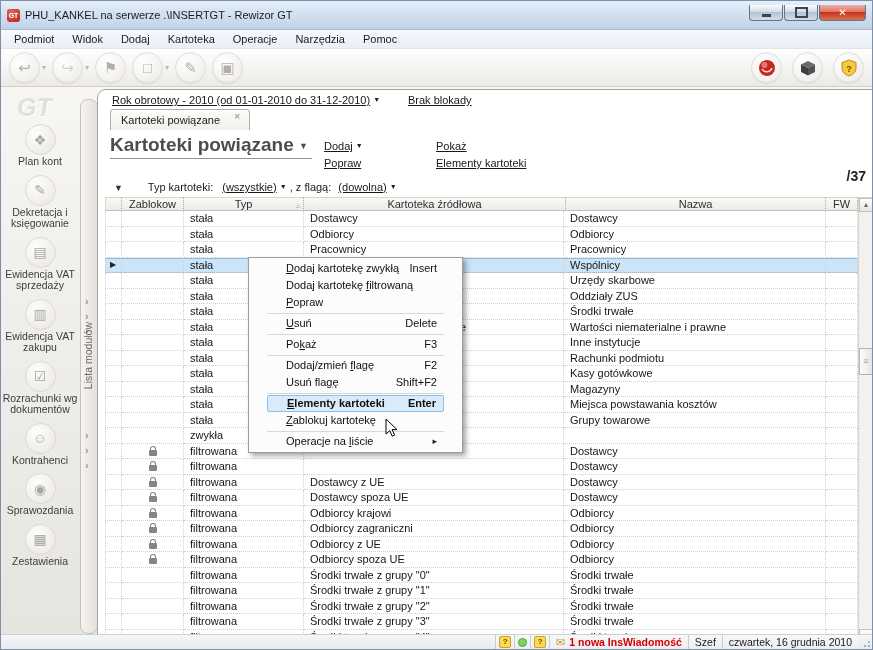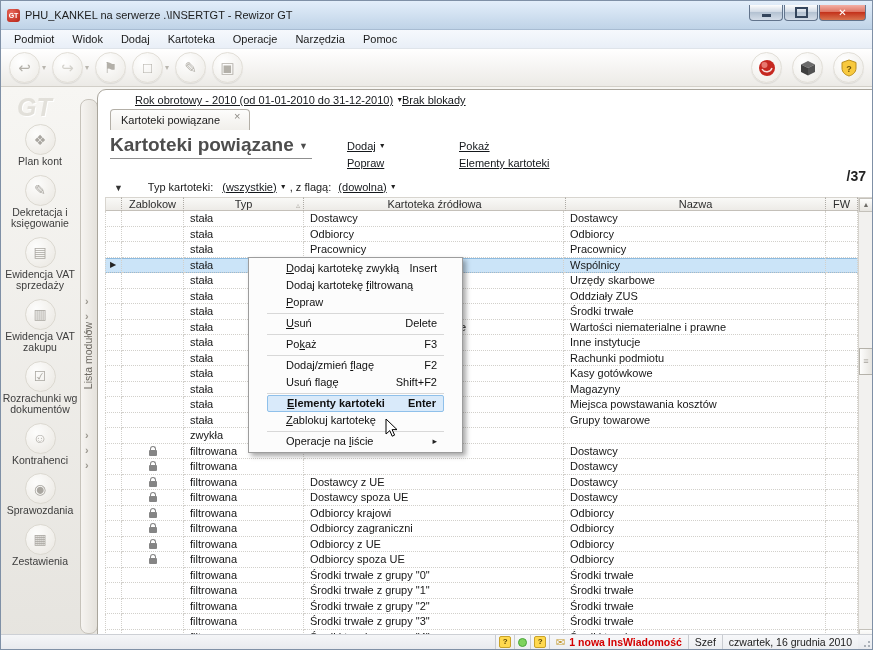--- a/index.html
+++ b/index.html
@@ -31,24 +31,24 @@
   .sidebar{position:absolute;left:0;top:0;width:78px;height:100%;}
   .gtlogo{font-size:25px;font-weight:bold;font-style:italic;color:#e2e0da;text-shadow:1px 1px 0 #ffffff;padding:6px 0 2px 16px;}
   .sbitem{width:78px;text-align:center;margin-bottom:7px;}
   .sbicon{width:29px;height:29px;margin:0 auto 1px auto;border-radius:50%;background:radial-gradient(circle at 35% 30%,#fdfdfc,#e9e6e0);border:1px solid #dcd9d1;display:flex;align-items:center;justify-content:center;font-size:14px;color:#a9a6a0;}
   .sblabel{font-size:10.5px;line-height:11.5px;color:#3d3d3d;}
   .strip{position:absolute;left:79px;top:12px;width:16px;height:533px;background:linear-gradient(90deg,#f6f4f1,#e4e1db);border:1px solid #c7c3bb;border-radius:8px;}
   .chev{position:absolute;left:4px;color:#9b978f;font-weight:bold;font-size:11px;line-height:11px;}
   .striplabel{position:absolute;left:1px;top:222px;writing-mode:vertical-rl;transform:rotate(180deg);color:#6e6a63;font-size:10.5px;}
   
   .panel{position:absolute;left:96px;top:2px;width:776px;height:556px;background:#fff;border:1px solid #a9a59c;border-radius:9px 0 0 0;}
-  .lnk{text-decoration:underline;cursor:pointer;color:#15181c;margin-left:23px;}
+  .lnk{text-decoration:underline;cursor:pointer;color:#15181c;}
   .caret{font-size:7px;vertical-align:2px;color:#222;}
   .toplinks{position:absolute;top:4px;left:14px;white-space:nowrap;}
-  .brak{position:absolute;top:4px;left:281px;}
+  .brak{position:absolute;top:4px;left:310px;}
   .tab{position:absolute;top:19px;left:12px;height:20px;padding:0 8px 0 10px;border:1px solid #b3afa7;border-bottom:none;border-radius:4px 4px 0 0;background:linear-gradient(#fdfdfc,#f1efeb);display:flex;align-items:center;font-size:11px;}
   .tabclose{margin-left:14px;color:#8d8a84;font-size:11px;position:relative;top:-4px;}
   .pagetitle{position:absolute;top:44px;left:12px;font-size:19px;font-weight:bold;color:#4d4d4d;border-bottom:1px solid #8f8f8f;padding:0 4px 2px 0;}
   .pagetitle .caret{color:#4d4d4d;font-size:9px;}
   .act{position:absolute;white-space:nowrap;}
   .count{position:absolute;top:78px;right:8px;font-size:14px;font-weight:bold;color:#222;}
   .filterrow{position:absolute;top:91px;left:16px;white-space:nowrap;}
   .ftri{font-size:9px;color:#333;margin-right:22px;}
   
   .gridhead{position:absolute;top:107px;left:7px;display:flex;height:14px;}

